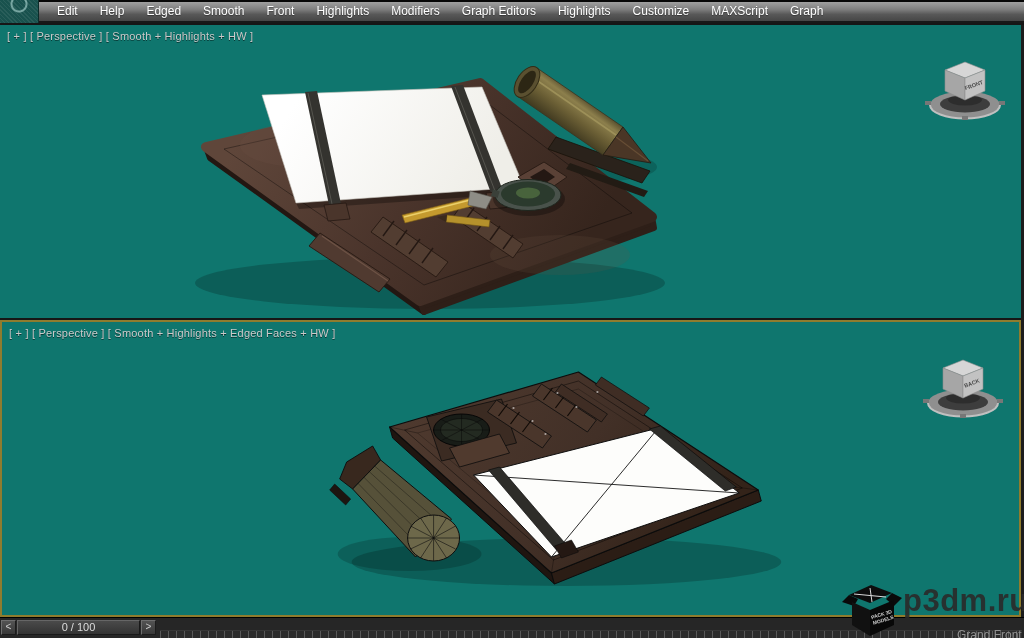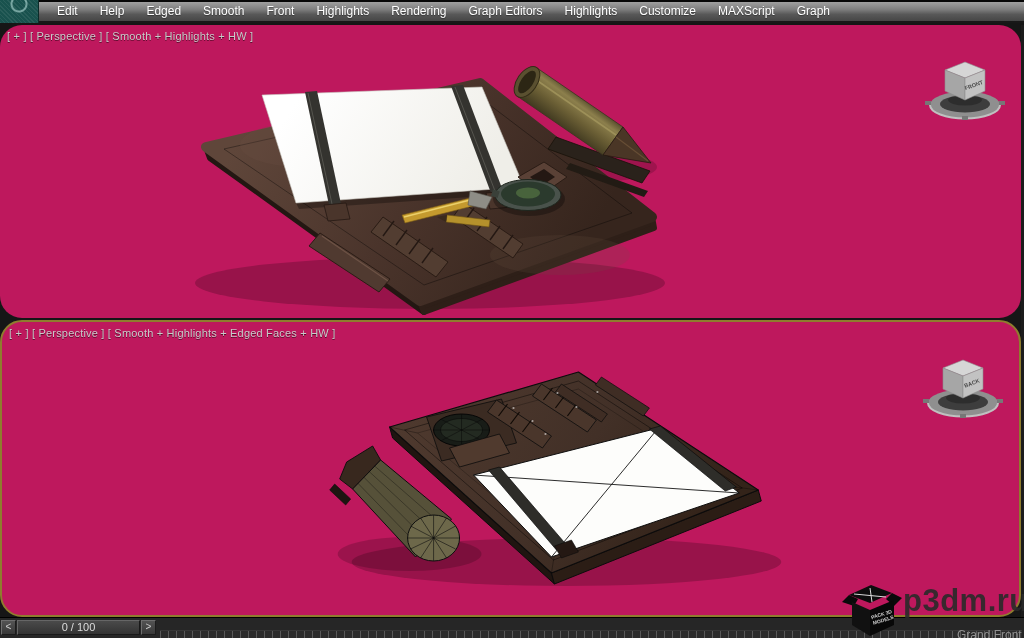--- a/index.html
+++ b/index.html
@@ -23,21 +23,21 @@
       repeating-linear-gradient(45deg, rgba(255,255,255,.07) 0 1px, rgba(0,0,0,0) 1px 3px);
     border-right:1px solid #0c2b29;
   }
   .menu-items{display:flex;margin-left:46px;}
   .menu-item{
     padding:0 11px;font-size:12px;color:#ffffff;line-height:19px;
     text-shadow:0 1px 1px rgba(0,0,0,.4);cursor:default;white-space:nowrap;
   }
   
   .viewport{
-    position:absolute;left:0;right:3px;background:#be185d;overflow:hidden;border-radius:22px;
+    position:absolute;left:0;right:3px;background:#0f766e;overflow:hidden;
   }
   .viewport.top-vp{top:25px;height:293px;}
   .viewport.bottom-vp{top:320px;height:297px;border:2px solid #8f7c2e;box-sizing:border-box;}
   .vp-label{
     position:absolute;left:7px;top:5px;z-index:3;
     font-size:11px;color:#cacaca;letter-spacing:.2px;white-space:nowrap;
     text-shadow:0 1px 0 rgba(0,0,0,.5);cursor:default;
   }
   .scene{position:absolute;left:0;top:0;width:100%;height:100%;}
   .viewcube{position:absolute;right:13px;z-index:2;}
@@ -89,21 +89,21 @@
 
   <div class="menubar">
     <div class="app-icon"></div>
     <div class="menu-items">
       <span class="menu-item">Edit</span>
       <span class="menu-item">Help</span>
       <span class="menu-item">Edged</span>
       <span class="menu-item">Smooth</span>
       <span class="menu-item">Front</span>
       <span class="menu-item">Highlights</span>
-      <span class="menu-item">Rendering</span>
+      <span class="menu-item">Modifiers</span>
       <span class="menu-item">Graph Editors</span>
       <span class="menu-item">Highlights</span>
       <span class="menu-item">Customize</span>
       <span class="menu-item">MAXScript</span>
       <span class="menu-item">Graph</span>
     </div>
   </div>
 
   <div class="viewport top-vp">
     <span class="vp-label">[ + ] [ Perspective ] [ Smooth + Highlights + HW ]</span>

